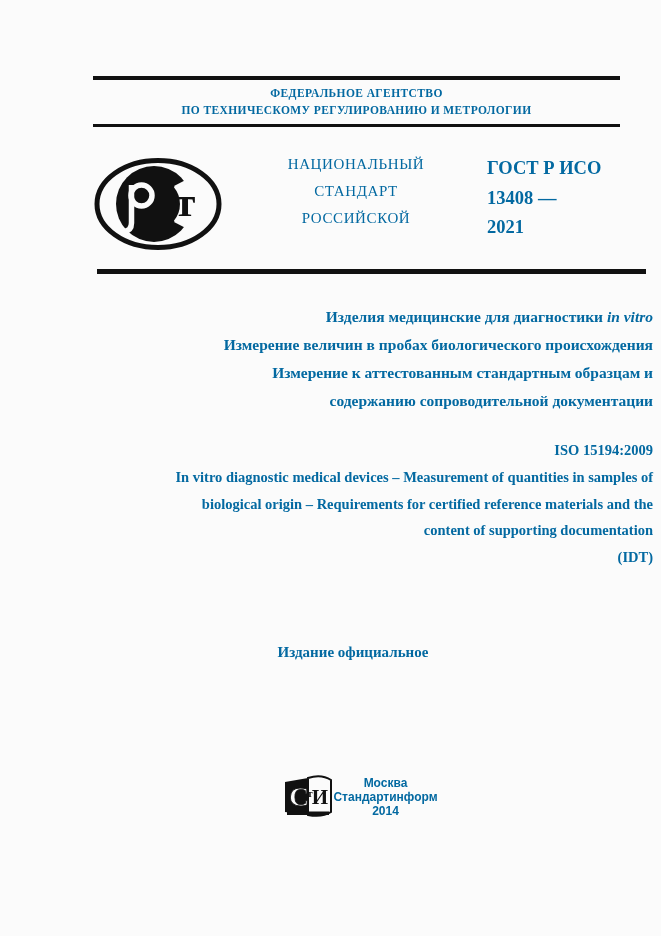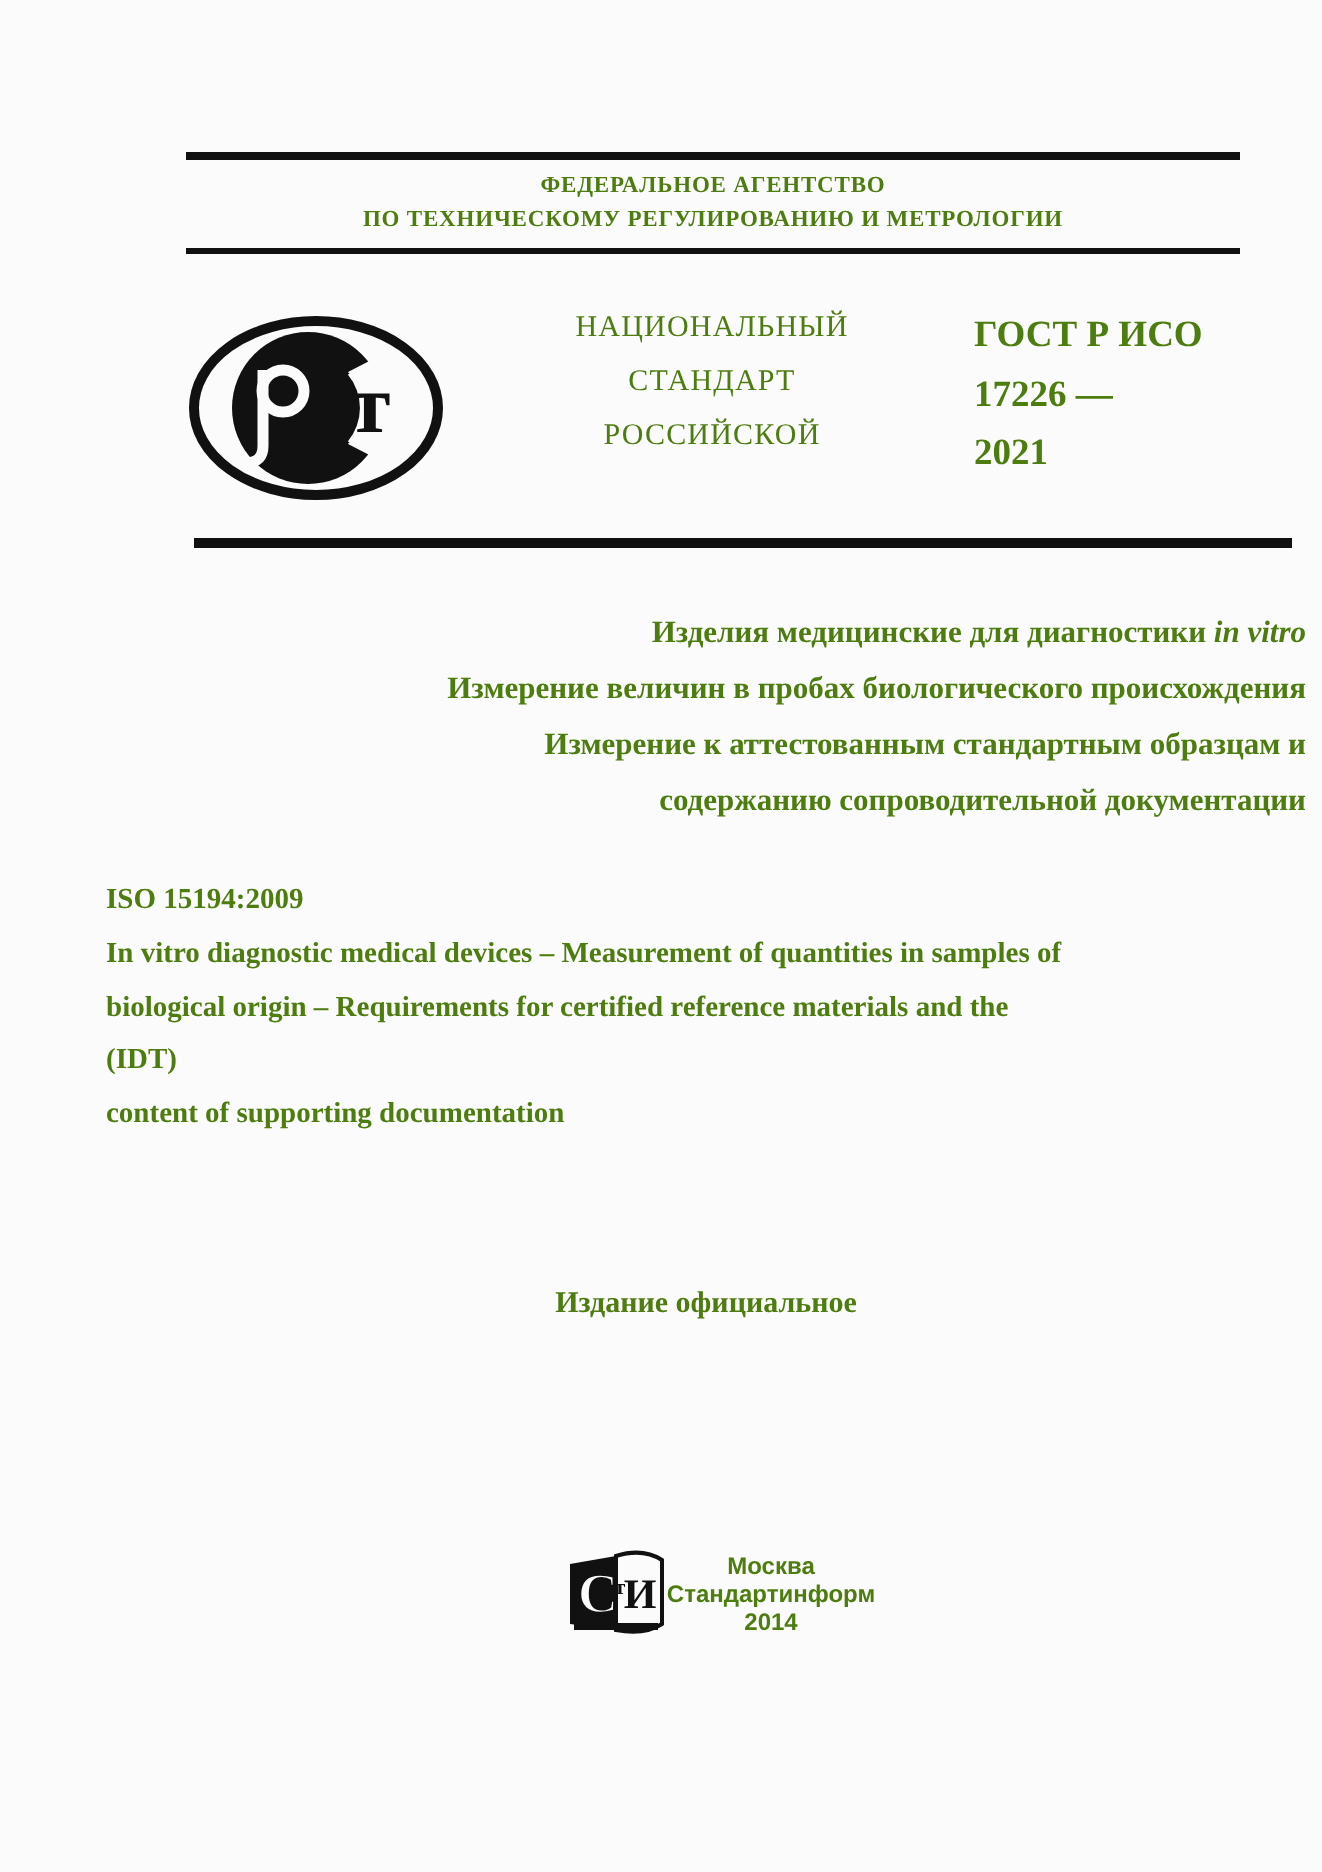--- a/index.html
+++ b/index.html
@@ -5,21 +5,21 @@
   * { margin: 0; padding: 0; box-sizing: border-box; }
   html, body { background: #e9e9e9; }
   body { font-family: "Liberation Serif", "DejaVu Serif", serif; }
 
   .page {
     position: relative;
     width: 661px;
     height: 936px;
     margin: 0 auto;
     background: #fbfbfb;
-    color: #4d7c0f;
+    color: #0369a1;
     overflow: hidden;
   }
 
   .rule { position: absolute; background: #111; }
   .rule-top    { left: 93px; top: 76px;  width: 527px; height: 4px; }
   .rule-mid    { left: 93px; top: 124px; width: 527px; height: 3px; }
   .rule-bottom { left: 97px; top: 269px; width: 549px; height: 5px; }
 
   .agency-header {
     position: absolute; left: 93px; top: 85px; width: 527px;
@@ -43,21 +43,21 @@
 
   .title-ru {
     position: absolute; left: 53px; top: 303px; width: 600px;
     text-align: right; font-weight: bold;
     font-size: 15.5px; line-height: 28px;
   }
   .title-ru .it { font-style: italic; }
 
   .title-en {
     position: absolute; left: 53px; top: 437px; width: 600px;
-    text-align: left; font-weight: bold;
+    text-align: right; font-weight: bold;
     font-size: 14.5px; line-height: 26.8px;
   }
 
   .edition-note {
     position: absolute; left: 53px; top: 644px; width: 600px;
     text-align: center; font-weight: bold; font-size: 15px;
   }
 
   .si-logo { position: absolute; left: 283px; top: 775px; width: 50px; height: 43px; }
 
@@ -92,39 +92,39 @@
   </svg>
 
   <div class="standard-name">
     <div>НАЦИОНАЛЬНЫЙ</div>
     <div>СТАНДАРТ</div>
     <div>РОССИЙСКОЙ</div>
   </div>
 
   <div class="standard-number">
     <div>ГОСТ Р ИСО</div>
-    <div>17226 —</div>
+    <div>13408 —</div>
     <div>2021</div>
   </div>
 
   <div class="rule rule-bottom"></div>
 
   <div class="title-ru">
     <div><span>Изделия медицинские для диагностики </span><span class="it">in vitro</span></div>
     <div>Измерение величин в пробах биологического происхождения</div>
     <div>Измерение к аттестованным стандартным образцам и</div>
     <div>содержанию сопроводительной документации</div>
   </div>
 
   <div class="title-en">
     <div>ISO 15194:2009</div>
     <div>In vitro diagnostic medical devices – Measurement of quantities in samples of</div>
     <div>biological origin – Requirements for certified reference materials and the</div>
+    <div>content of supporting documentation</div>
     <div>(IDT)</div>
-    <div>content of supporting documentation</div>
   </div>
 
   <div class="edition-note">Издание официальное</div>
 
   <svg class="si-logo" viewBox="0 0 50 43" xmlns="http://www.w3.org/2000/svg" aria-hidden="true">
     <path d="M 2 7 L 25 3 L 25 40 L 2 37 Z" fill="#111"></path>
     <path d="M 25 3 C 33 0.5 41 0.5 48 5 L 48 37 C 41 41.5 33 41.5 25 40 Z" fill="#fbfbfb" stroke="#111" stroke-width="2"></path>
     <path d="M 4 36.5 L 46 36.5 L 46 40 L 4 40 Z" fill="#111"></path>
     <text x="16" y="31" text-anchor="middle" font-size="28" font-weight="bold" font-family="Liberation Serif, DejaVu Serif, serif" fill="#fbfbfb" stroke="#111" stroke-width="0.8">С</text>
     <text x="27" y="22" text-anchor="middle" font-size="11" font-weight="bold" font-family="Liberation Serif, DejaVu Serif, serif" fill="#111">т</text>

